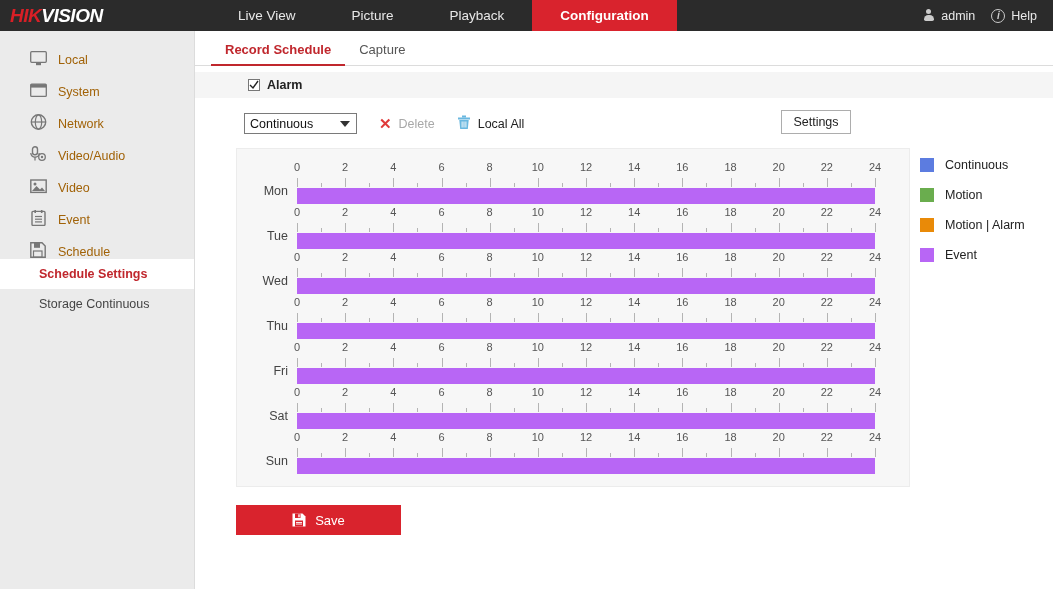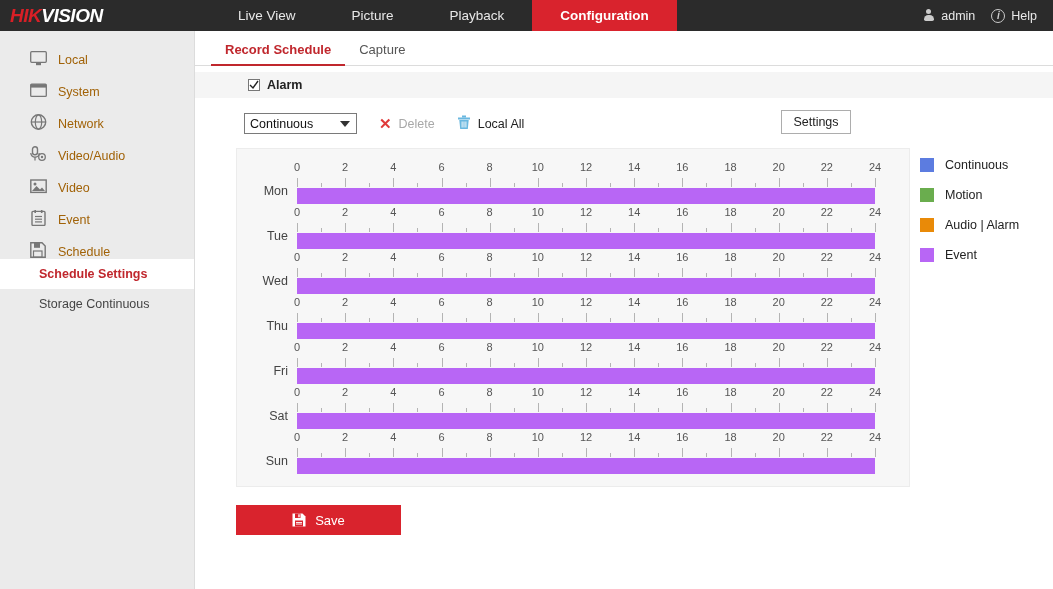--- a/index.html
+++ b/index.html
@@ -798,21 +798,21 @@
           <div class="leg-item">
             <span class="leg-sw" style="background: rgb(92, 124, 224);"></span>
             <span class="leg-lbl">Continuous</span>
           </div>
           <div class="leg-item">
             <span class="leg-sw" style="background: rgb(106, 173, 78);"></span>
             <span class="leg-lbl">Motion</span>
           </div>
           <div class="leg-item">
             <span class="leg-sw" style="background: rgb(233, 138, 8);"></span>
-            <span class="leg-lbl">Audio | Alarm</span>
+            <span class="leg-lbl">Motion | Alarm</span>
           </div>
           <div class="leg-item">
             <span class="leg-sw" style="background: rgb(184, 102, 245);"></span>
             <span class="leg-lbl">Event</span>
           </div>
         </div>
     </div>
 
     <div class="save-btn">
       <span class="save-icon">

